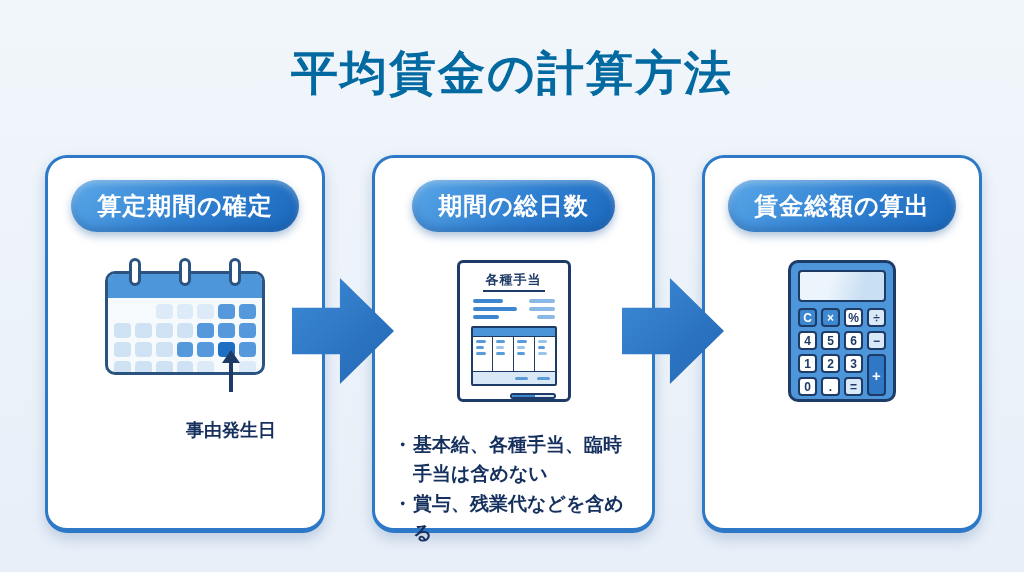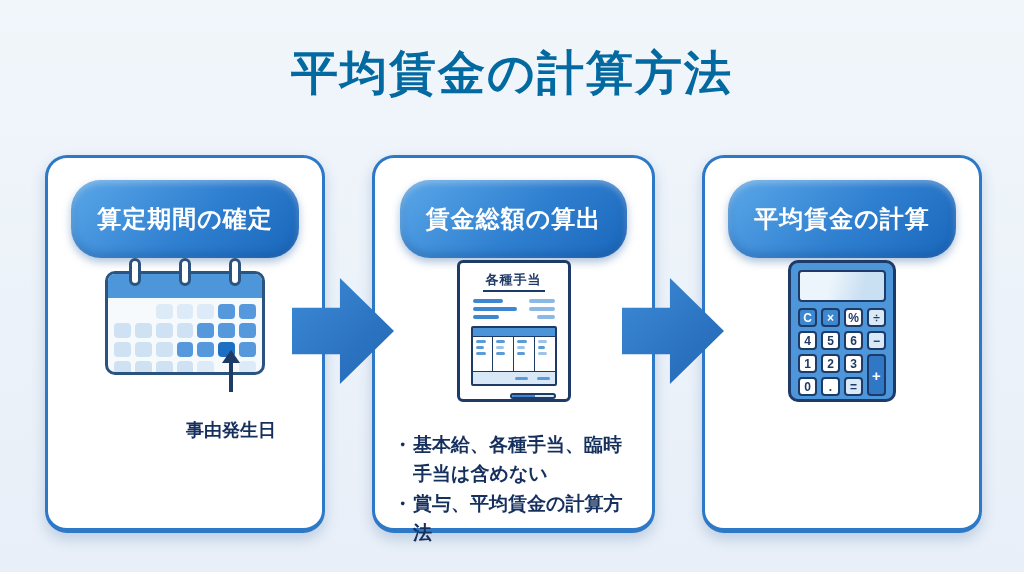--- a/index.html
+++ b/index.html
@@ -22,21 +22,21 @@
     border:3px solid #2d79c7; border-bottom-width:5px;
     border-radius:22px;
     box-shadow:0 6px 14px rgba(30,80,140,.22);
   }
   .panel-1 { left:45px;  width:280px; }
   .panel-2 { left:372px; width:283px; }
   .panel-3 { left:702px; width:280px; }
 
   .badge {
     display:block; width:fit-content; margin:22px auto 0;
-    padding:23px 26px; border-radius:30px;
+    padding:10px 26px; border-radius:30px;
     background:linear-gradient(135deg,#5aa7e8 0%,#2f7fd0 55%,#1a67bb 100%);
     color:#fff; font-size:24px; font-weight:800; letter-spacing:1px;
     box-shadow:0 4px 8px rgba(20,80,150,.35),
                inset 0 -4px 8px rgba(15,60,120,.30),
                inset 0 3px 6px rgba(255,255,255,.35);
   }
 
   
   .flow-arrow {
     position:absolute; top:278px; width:102px; height:106px;
@@ -205,21 +205,21 @@
 
   <div class="up-arrow">
     <div class="head"></div>
     <div class="stem"></div>
   </div>
   <div class="cal-label">事由発生日</div>
 
 </section>
 
 <section class="panel panel-2">
-  <div class="badge">賃金総額の算出</div>
+  <div class="badge">期間の総日数</div>
 
   <div class="doc">
     <div class="doc-title">各種手当</div>
     <div class="doc-lines">
       <div class="lcol">
         <div class="dline" style="width:30px"></div>
         <div class="dline" style="width:44px"></div>
         <div class="dline" style="width:26px"></div>
       </div>
       <div class="rcol">
@@ -262,27 +262,27 @@
     </div>
   </div>
 
   <div class="bullets">
     <div class="bullet">
       <span class="dot">・</span>
       <span>基本給、各種手当、臨時手当は含めない</span>
     </div>
     <div class="bullet">
       <span class="dot">・</span>
-      <span>賞与、平均賃金の計算方法</span>
+      <span>賞与、残業代などを含める</span>
     </div>
   </div>
 </section>
 
 <section class="panel panel-3">
-  <div class="badge">平均賃金の計算</div>
+  <div class="badge">賃金総額の算出</div>
 
   <div class="calc">
     <div class="calc-screen"></div>
     <div class="calc-keys">
       <div class="key k-blue">C</div>
       <div class="key k-blue">×</div>
       <div class="key k-white">%</div>
       <div class="key k-light">÷</div>
       <div class="key k-white">4</div>
       <div class="key k-white">5</div>

